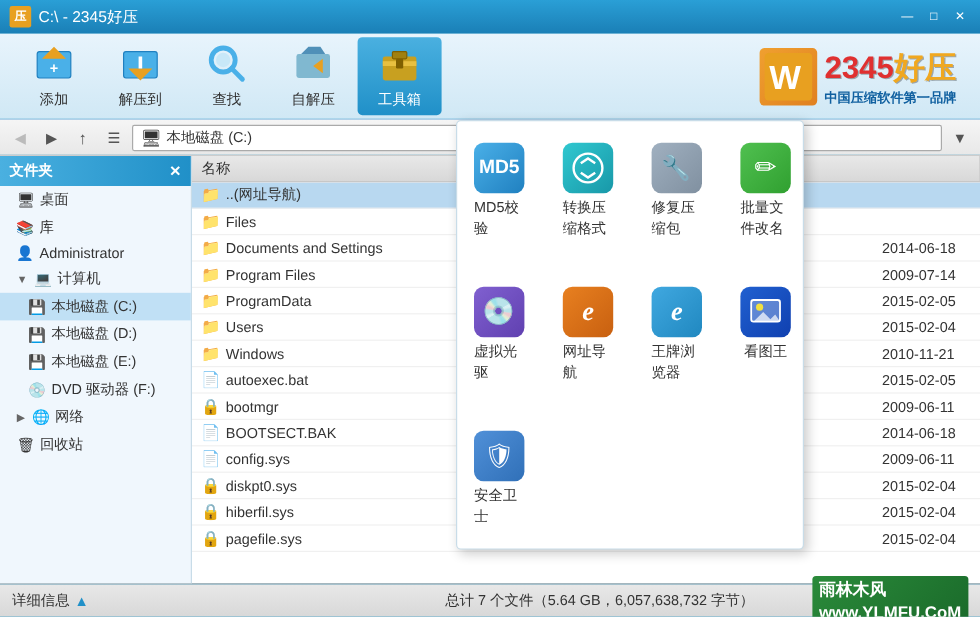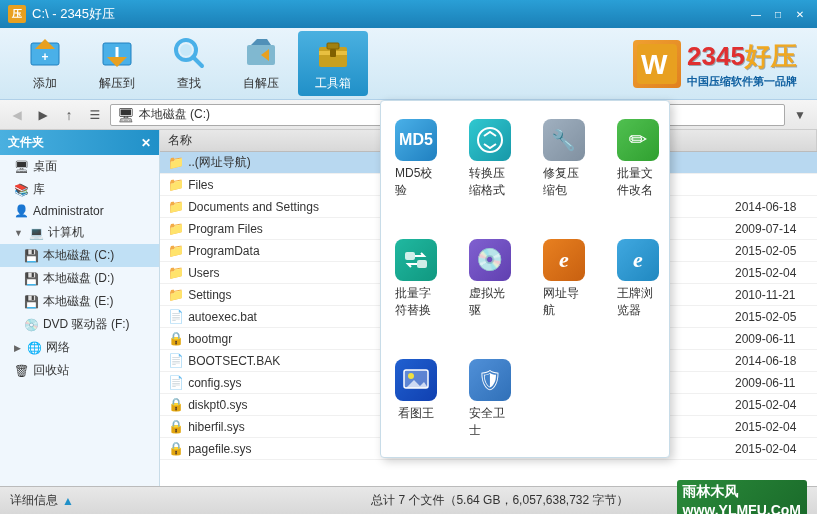--- a/index.html
+++ b/index.html
@@ -431,21 +431,21 @@
           <div class="cell cell-name">
             <span class="file-icon">📁</span>
             <span>Users</span>
           </div>
           <div class="cell cell-date">2015-02-04</div>
         </div>
 
         <div class="file-row">
           <div class="cell cell-name">
             <span class="file-icon">📁</span>
-            <span>Settings</span>
+            <span>Windows</span>
           </div>
           <div class="cell cell-date">2010-11-21</div>
         </div>
 
         <div class="file-row">
           <div class="cell cell-name">
             <span class="file-icon">📄</span>
             <span>autoexec.bat</span>
           </div>
           <div class="cell cell-date">2015-02-05</div>
@@ -537,30 +537,20 @@
       <div class="dropdown-item">
         <div class="dropdown-icon icon-gray" style="color:white;font-size:20px;">🔧</div>
         <span>修复压缩包</span>
       </div>
 
       <div class="dropdown-item">
         <div class="dropdown-icon icon-green" style="color:white;font-size:22px;">✏</div>
         <span>批量文件改名</span>
       </div>
 
-      <div class="dropdown-item">
-        <div class="dropdown-icon icon-teal" style="color:white;font-size:20px;">
-          <svg width="28" height="28" viewBox="0 0 28 28">
-              <rect x="3" y="6" width="10" height="8" rx="2" fill="white" fill-opacity="0.8"></rect>
-              <rect x="15" y="14" width="10" height="8" rx="2" fill="white" fill-opacity="0.8"></rect>
-              <path d="M13 10 L22 10 L19 7 M15 18 L6 18 L9 21" fill="none" stroke="white" stroke-width="2"></path>
-            </svg>
-        </div>
-        <span>批量字符替换</span>
-      </div>
 
       <div class="dropdown-item">
         <div class="dropdown-icon icon-purple" style="color:white;font-size:22px;">💿</div>
         <span>虚拟光驱</span>
       </div>
 
       <div class="dropdown-item">
         <div class="dropdown-icon icon-orange" style="color:white;font-size:22px;font-style:italic;font-family:serif;font-weight:bold;">e</div>
         <span>网址导航</span>
       </div>

